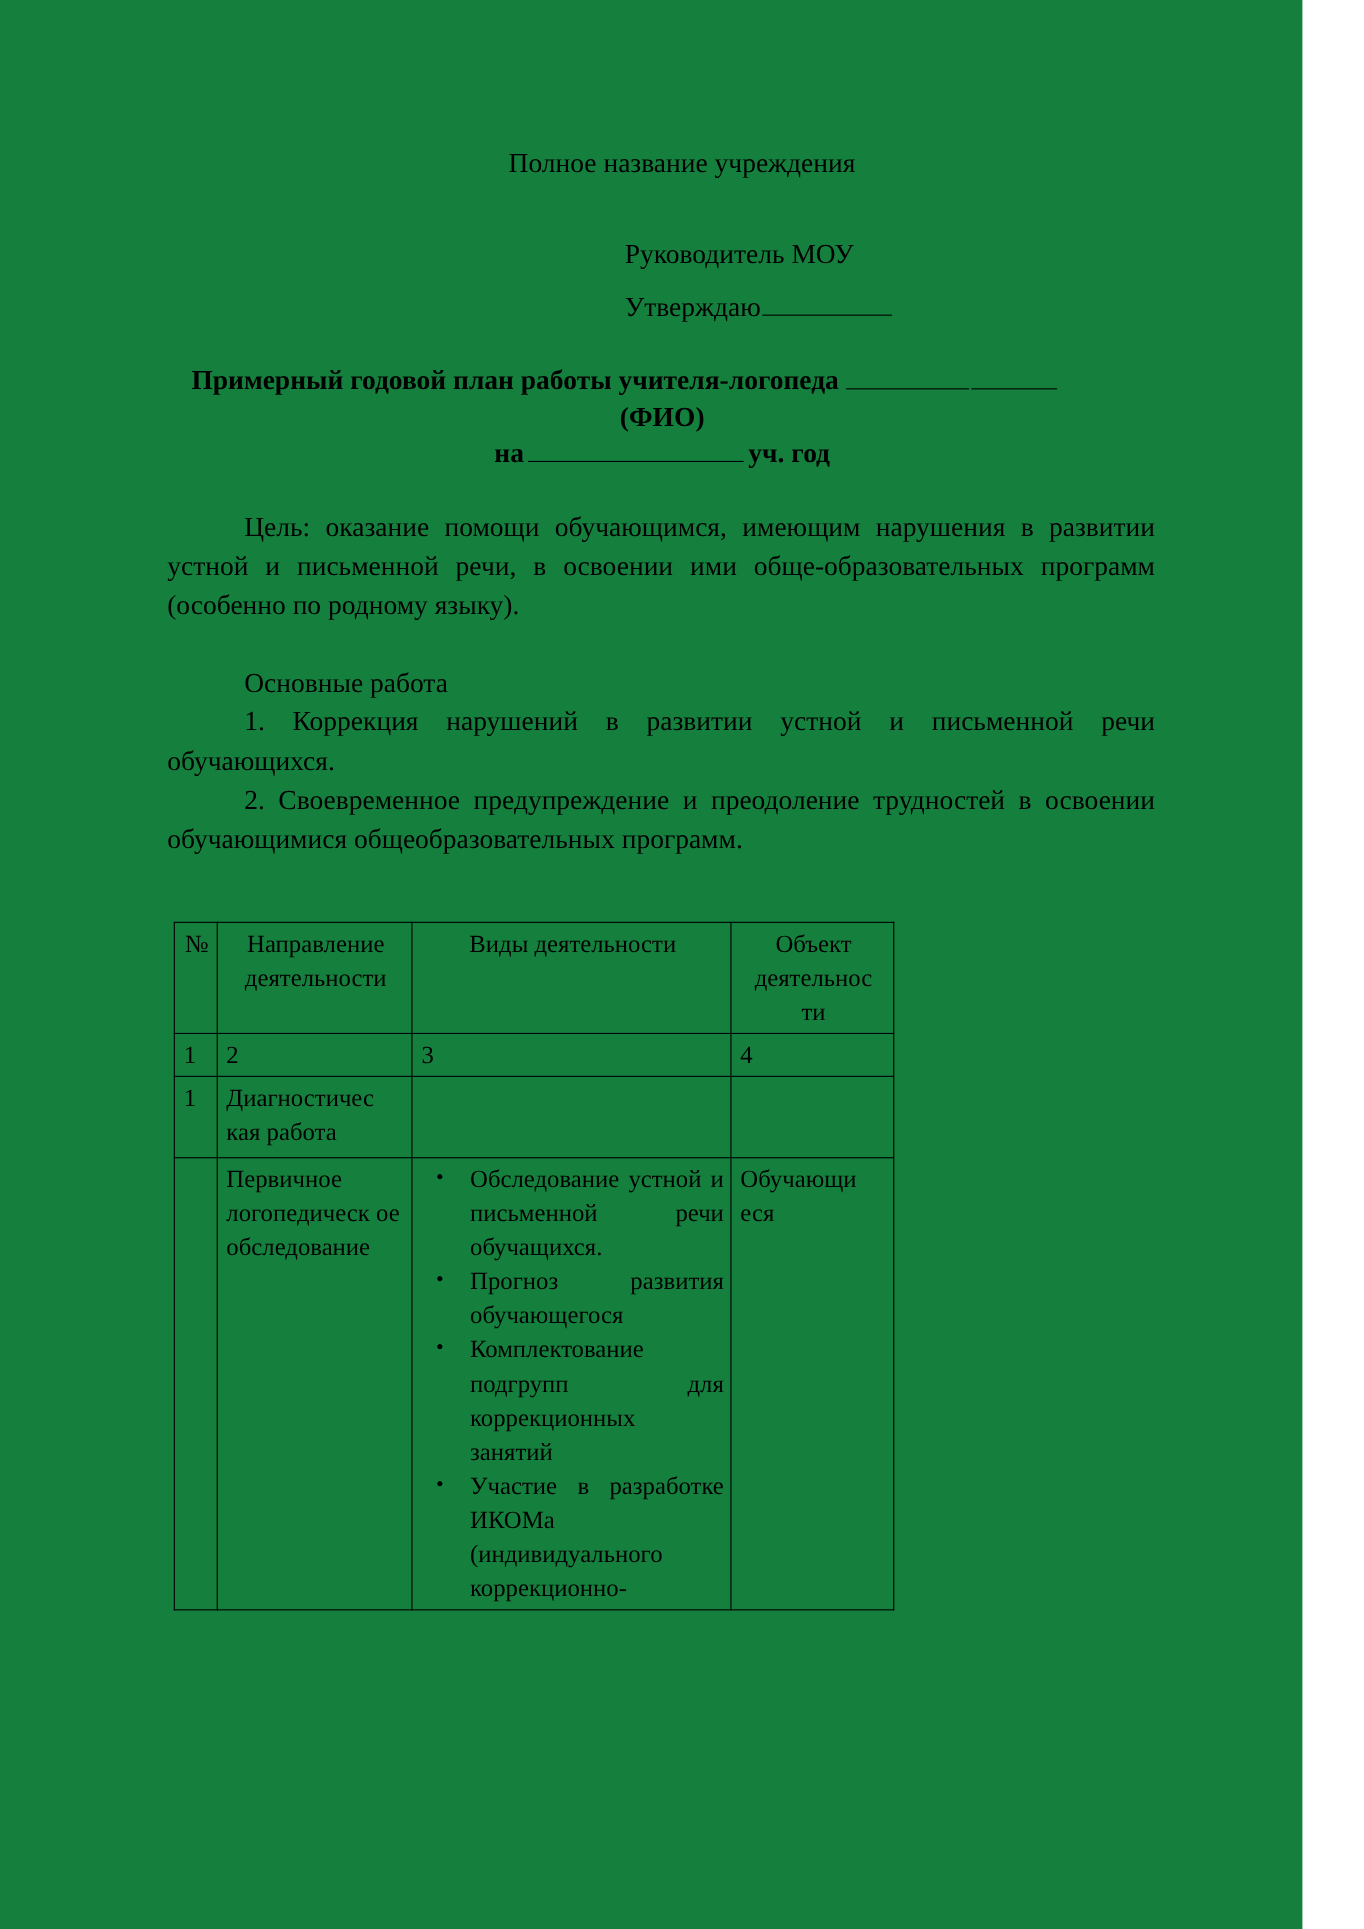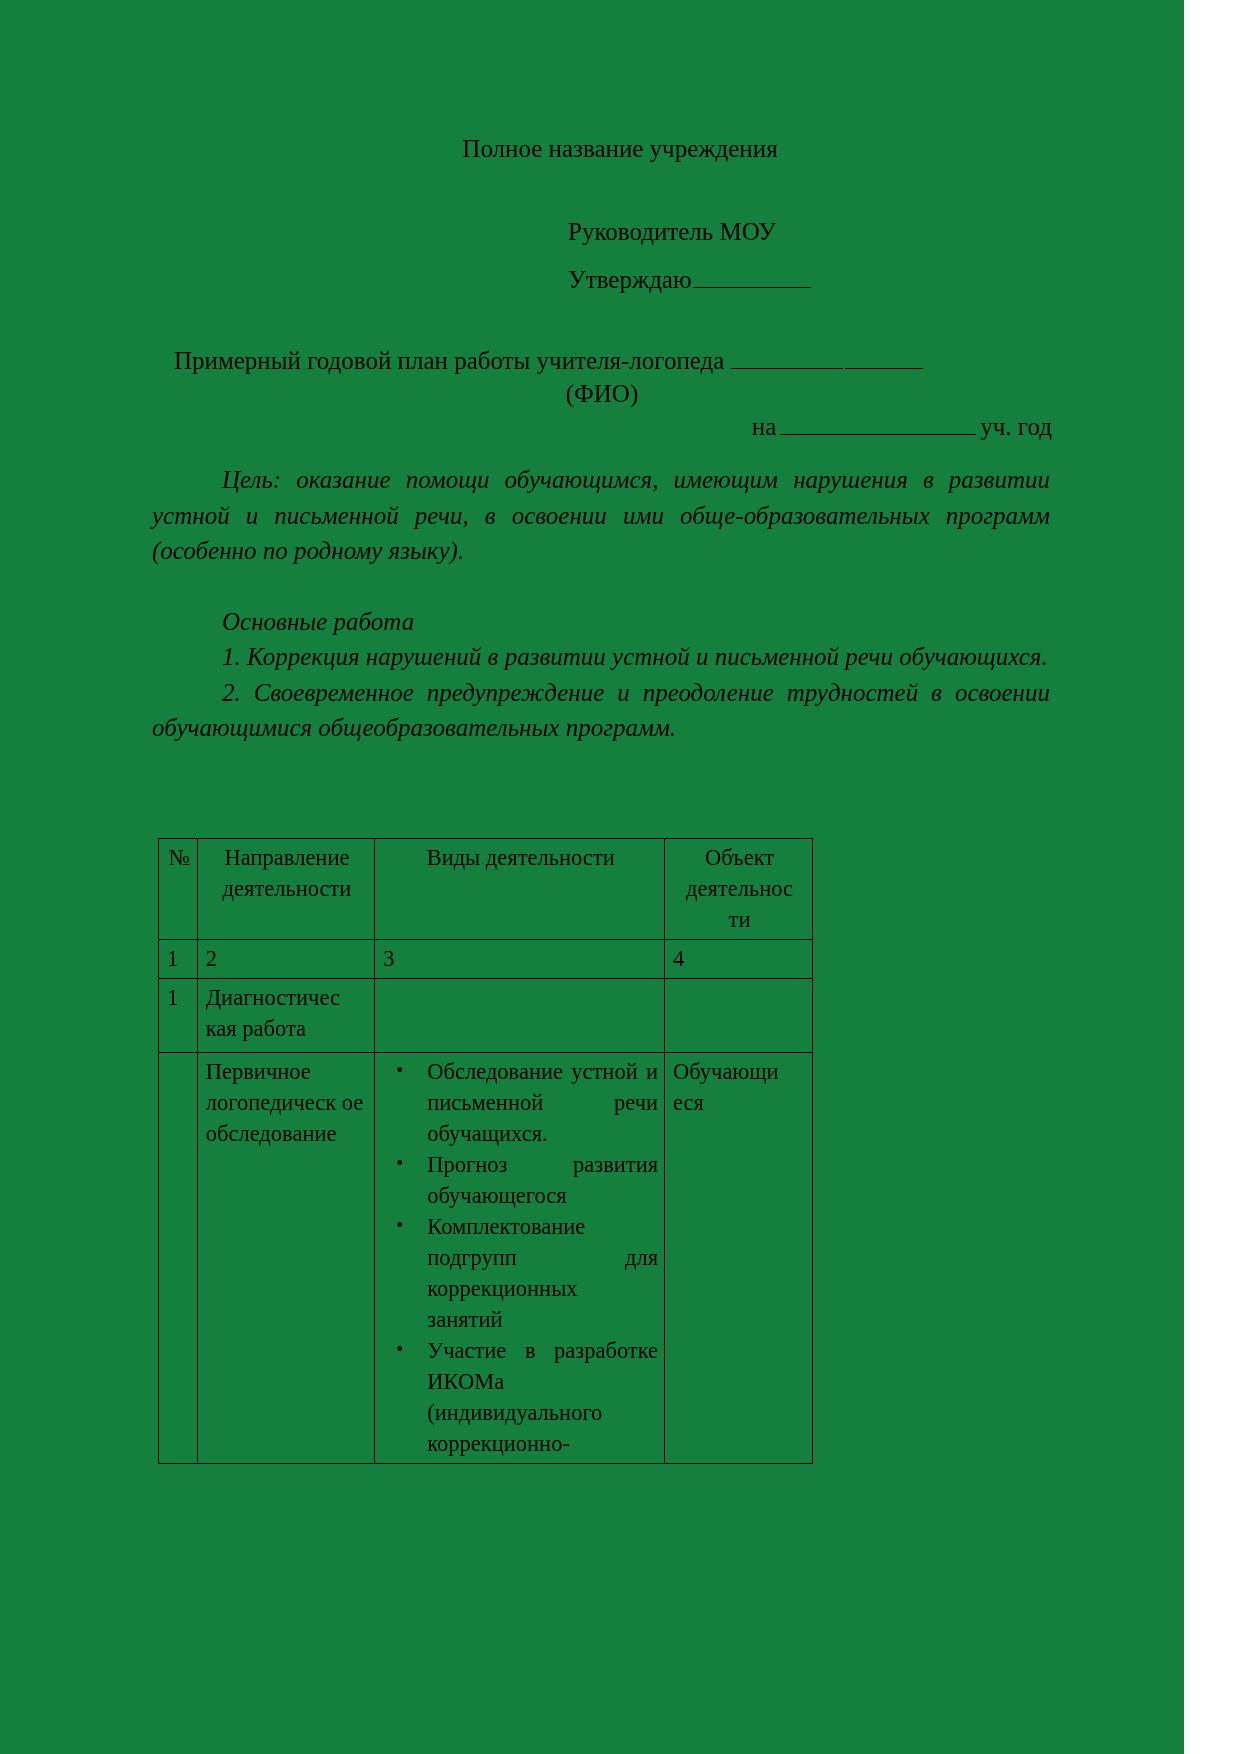--- a/index.html
+++ b/index.html
@@ -47,47 +47,46 @@
     display: inline-block;
     border-bottom: 1.6px solid #000;
     vertical-align: baseline;
   }
   .rule-approve { width: 118px; height: 1px; margin-left: 1px; }
 
   
   .doc-title {
     position: absolute;
     left: 152px;
-    top: 344px;
+    top: 330px;
     width: 900px;
-    font-weight: normal;
+    font-weight: bold;
     font-size: 25px;
     line-height: 33px;
     text-align: center;
   }
   .title-line-1 {
     text-align: left;
     text-indent: 22px;
     white-space: nowrap;
   }
   .rule-fio-a { width: 112px; height: 1px; }
   .rule-fio-b { width: 78px; height: 1px; margin-left: 2px; }
   .title-line-2 { text-align: center; }
-  .title-line-3 { text-align: right; white-space: nowrap; }
+  .title-line-3 { text-align: center; white-space: nowrap; }
   .rule-year { width: 196px; height: 1px; margin: 0 4px; }
 
   
   .body-block {
     position: absolute;
     left: 152px;
     top: 462px;
     width: 898px;
     font-size: 25px;
     line-height: 35.5px;
-    font-style: italic;
   }
   p.just {
     margin: 0;
     text-align: justify;
     text-justify: inter-word;
     text-indent: 70px;
   }
   .gap-sm { height: 35px; }
   .tasks-head {
     margin: 0;

